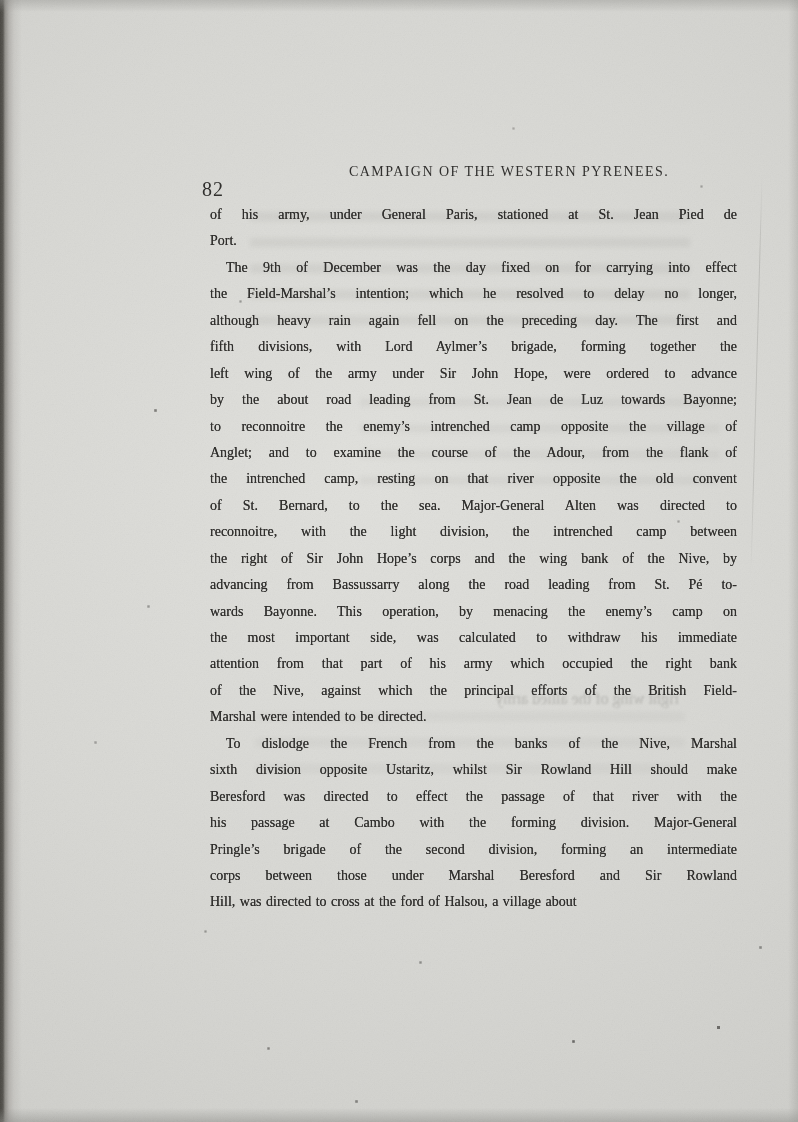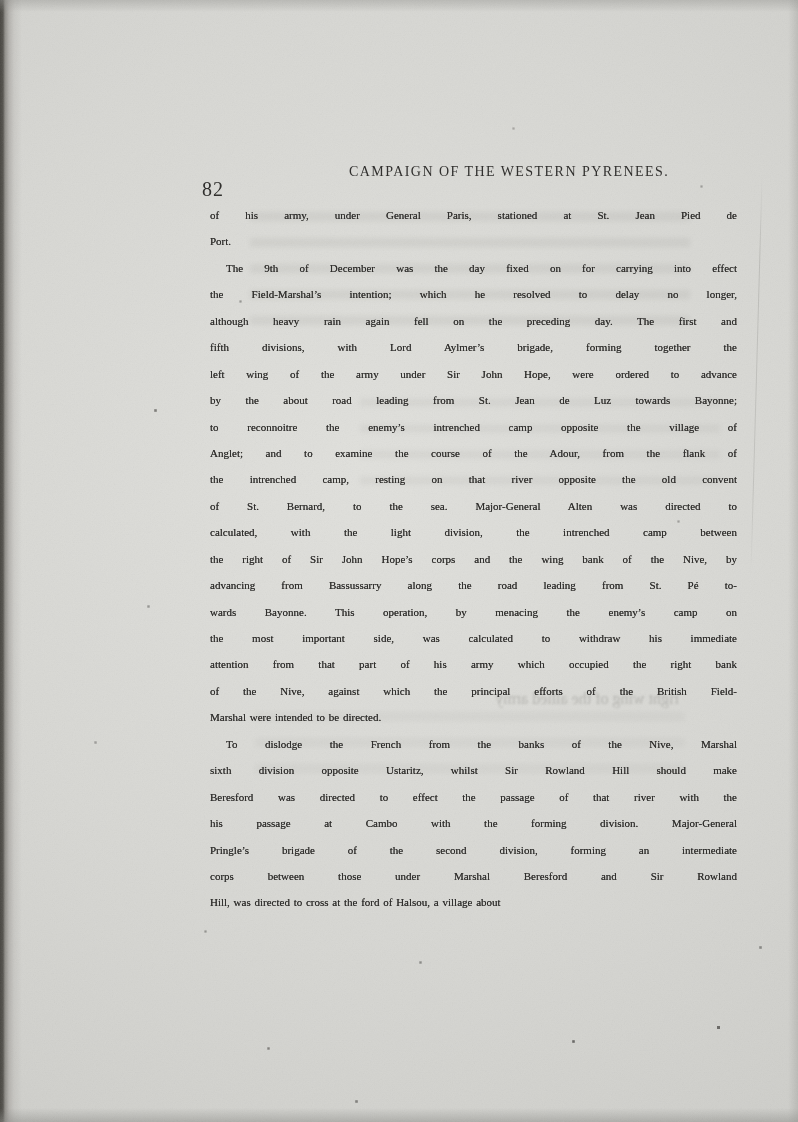--- a/index.html
+++ b/index.html
@@ -67,21 +67,21 @@
   }
 
   .text-block {
     position: absolute;
     left: 210px; top: 202px;
     width: 527px;
   }
   .line {
     height: 26.45px;
     line-height: 26.45px;
-    font-size: 11px;
+    font-size: 14px;
     overflow: hidden;
     text-align: justify;
     text-align-last: justify;
     text-shadow: 0 0 0.45px rgba(35,34,32,0.85);
     word-spacing: 1px;
   }
   .line.indent { text-indent: 16px; }
   .line.lastline { text-align-last: left; }
 
   
@@ -156,21 +156,21 @@
       <div class="line indent">The 9th of December was the day fixed on for carrying into effect</div>
       <div class="line">the Field-Marshal’s intention; which he resolved to delay no longer,</div>
       <div class="line">although heavy rain again fell on the preceding day.  The first and</div>
       <div class="line">fifth divisions, with Lord Aylmer’s brigade, forming together the</div>
       <div class="line">left wing of the army under Sir John Hope, were ordered to advance</div>
       <div class="line">by the about road leading from St. Jean de Luz towards Bayonne;</div>
       <div class="line">to reconnoitre the enemy’s intrenched camp opposite the village of</div>
       <div class="line">Anglet; and to examine the course of the Adour, from the flank of</div>
       <div class="line">the intrenched camp, resting on that river opposite the old convent</div>
       <div class="line">of St. Bernard, to the sea.  Major-General Alten was directed to</div>
-      <div class="line">calculated, with the light division, the intrenched camp between</div>
+      <div class="line">reconnoitre, with the light division, the intrenched camp between</div>
       <div class="line">the right of Sir John Hope’s corps and the wing bank of the Nive, by</div>
       <div class="line">advancing from Bassussarry along the road leading from St. Pé to-</div>
       <div class="line">wards Bayonne.  This operation, by menacing the enemy’s camp on</div>
       <div class="line">the most important side, was calculated to withdraw his immediate</div>
       <div class="line">attention from that part of his army which occupied the right bank</div>
       <div class="line">of the Nive, against which the principal efforts of the British Field-</div>
       <div class="line lastline">Marshal were intended to be directed.</div>
       <div class="line indent">To dislodge the French from the banks of the Nive, Marshal</div>
       <div class="line">sixth division opposite Ustaritz, whilst Sir Rowland Hill should make</div>
       <div class="line">Beresford was directed to effect the passage of that river with the</div>

